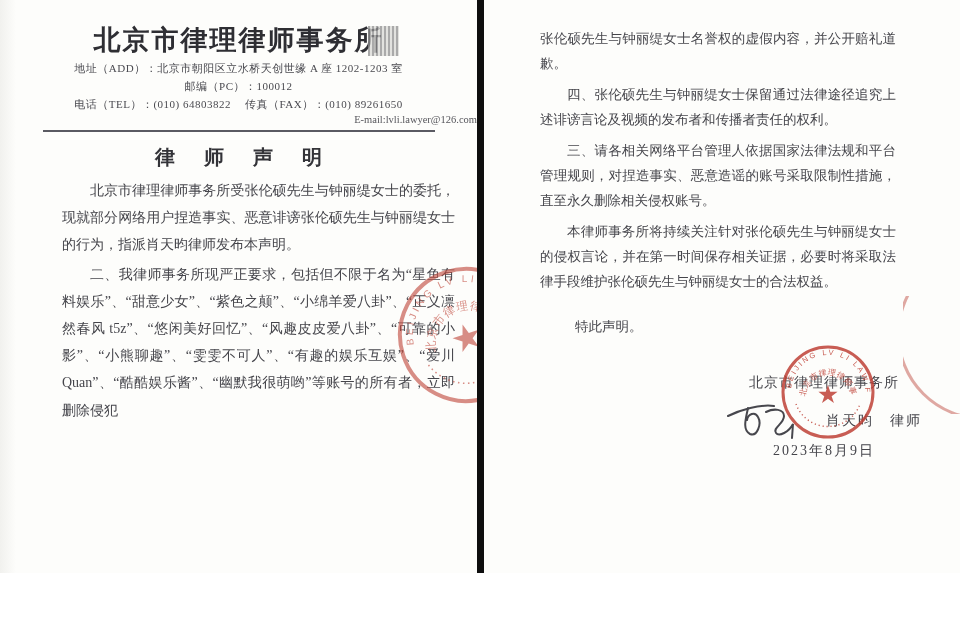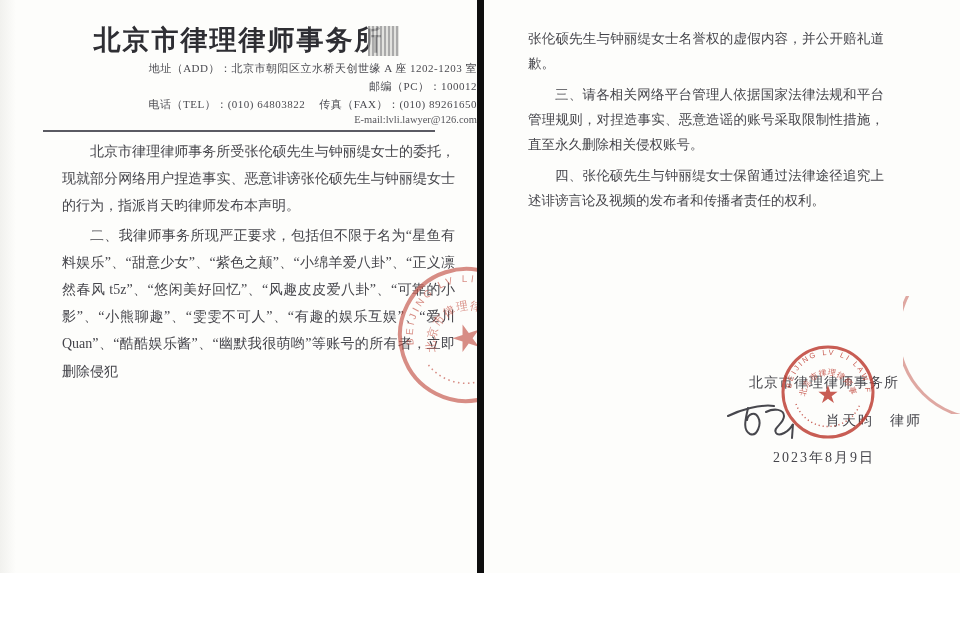--- a/index.html
+++ b/index.html
@@ -11,51 +11,51 @@
   }
   .page { position:absolute; top:0; height:629px; overflow:hidden; background:#fdfdfb; }
   .page-left  { left:0; width:477px; background:linear-gradient(90deg,#f1f1ee 0,#fdfdfb 16px); }
   .page-right { left:484px; width:476px; }
   .divider { position:absolute; left:477px; top:0; width:7px; height:629px; background:#0e0e0e; }
 
   
   .hdr { position:relative; padding-top:22px; text-align:center; }
   .firm-cn { font-size:27px; font-weight:bold; letter-spacing:2px; color:#2e2e33; }
   .firm-en { margin-top:2px; font-size:11.5px; letter-spacing:1.5px; color:#56565c; font-family:"Liberation Sans","DejaVu Sans",sans-serif; }
-  .hdr-line { margin-top:3px; font-size:11px; color:#4a4a50; letter-spacing:.5px;text-align:right; }
+  .hdr-line { margin-top:3px; font-size:11px; color:#4a4a50; letter-spacing:.5px; }
   .hdr-line .sp { display:inline-block; width:14px; }
   .hdr-email { margin-top:2px; font-size:10.5px; color:#55555b;text-align:right; }
   .rule { margin:5px auto 0; width:392px; border-bottom:2px solid #5a5a62; }
   .stamp-sq {
     position:absolute; left:368px; top:26px; width:31px; height:30px; opacity:.75;
     background:repeating-linear-gradient(90deg,#8f8f90 0 2px,#d9d9d6 2px 4px),
                repeating-linear-gradient(0deg,rgba(120,120,122,.6) 0 2px,rgba(230,230,228,.6) 2px 5px);
   }
 
   .doc-title { margin:12px 0 0; text-align:center; font-size:20px; font-weight:bold;
                letter-spacing:12px; text-indent:12px; color:#333338; }
 
   .body-l { margin:6px 0 0 62px; width:393px; font-size:14px; line-height:27.2px;
             text-align:justify; color:#45454b; }
   .body-l p { margin:0 0 2px; text-indent:2em; }
 
   
-  .body-r { margin:26px 0 0 44px; width:356px; font-size:13.5px; line-height:25px;
+  .body-r { margin:26px 0 0 56px; width:356px; font-size:13.5px; line-height:25px;
             text-align:justify; color:#45454b; }
   .body-r p { margin:0 0 6px; text-indent:2em; }
   .body-r p.cont { text-indent:0; }
   .closing { margin:24px 0 0 64px; width:356px; font-size:13.5px; text-indent:2em; color:#45454b; }
 
   
   .sig { position:absolute; left:210px; top:374px; width:260px; text-align:center;
          font-size:14px; color:#45454b; }
   .sig-firm { letter-spacing:1px; }
   .sig-row { margin-top:8px; display:flex; align-items:center; justify-content:center; gap:26px; }
   .sig-lawyer { letter-spacing:2px; }
-  .sig-date { margin-top:7px; letter-spacing:2px; }
+  .sig-date { letter-spacing:2px; }
 
   
   .seal-main { position:absolute; left:295px; top:343px; width:98px; height:98px; opacity:.85; }
   .seal-left { position:absolute; left:395px; top:264px; width:142px; height:142px;
                opacity:.62; transform:rotate(-18deg); }
   .arc-clip { position:absolute; left:419px; top:296px; width:58px; height:118px; overflow:hidden; }
   .arc-cut  { position:absolute; left:-6px; top:-48px; width:172px; height:172px;
               border:3px solid rgba(190,76,64,.48); border-radius:50%; box-sizing:border-box; }
   .sig-scribble { flex:0 0 auto; }
 </style>
@@ -75,20 +75,21 @@
       <div class="hdr-line">
         <span>邮编（PC）：100012</span>
       </div>
       <div class="hdr-line">
         <span>电话（TEL）：(010) 64803822</span><span class="sp"></span><span>传真（FAX）：(010) 89261650</span>
       </div>
       <div class="hdr-email">E-mail:lvli.lawyer@126.com</div>
       <div class="rule"></div>
     </div>
 
+    <h1 class="doc-title">律 师 声 明</h1>
 
     <div class="body-l">
       <p>北京市律理律师事务所受张伦硕先生与钟丽缇女士的委托，现就部分网络用户捏造事实、恶意诽谤张伦硕先生与钟丽缇女士的行为，指派肖天昀律师发布本声明。</p>
       <p>二、我律师事务所现严正要求，包括但不限于名为“星鱼有料娱乐”、“甜意少女”、“紫色之颠”、“小绵羊爱八卦”、“正义凛然春风 t5z”、“悠闲美好回忆”、“风趣皮皮爱八卦”、“可靠的小影”、“小熊聊趣”、“雯雯不可人”、“有趣的娱乐互娱”、“爱川 Quan”、“酷酷娱乐酱”、“幽默我很萌哟”等账号的所有者，立即删除侵犯</p>
     </div>
 
     <svg class="seal-left" viewBox="0 0 142 142">
       <defs>
         <path id="lsealTop" d="M 18 71 A 53 53 0 1 1 124 71" fill="none"></path>
         <path id="lsealCn" d="M 37 80 A 34 34 0 0 1 105 80" fill="none"></path>
@@ -105,24 +106,26 @@
       <text x="71" y="86" text-anchor="middle" font-size="36" fill="#c14a3e" font-family="DejaVu Sans, sans-serif">★</text>
     </svg>
   </div>
 
   <div class="divider"></div>
 
   <div class="page page-right">
 
     <div class="body-r">
       <p class="cont">张伦硕先生与钟丽缇女士名誉权的虚假内容，并公开赔礼道歉。</p>
+      <p>四、张伦硕先生与钟丽缇女士保留通过法律途径追究上述诽谤言论及视频的发布者和传播者责任的权利。</p>
       <p>三、请各相关网络平台管理人依据国家法律法规和平台管理规则，对捏造事实、恶意造谣的账号采取限制性措施，直至永久删除相关侵权账号。</p>
-      <p>四、张伦硕先生与钟丽缇女士保留通过法律途径追究上述诽谤言论及视频的发布者和传播者责任的权利。</p>
+      <p>本律师事务所将持续关注针对张伦硕先生与钟丽缇女士的侵权言论，并在第一时间保存相关证据，必要时将采取法律手段维护张伦硕先生与钟丽缇女士的合法权益。</p>
     </div>
 
+    <div class="closing">特此声明。</div>
 
     <div class="sig">
       <div class="sig-firm">北京市律理律师事务所</div>
       <div class="sig-row">
         <svg class="sig-scribble" width="74" height="42" viewBox="0 0 74 42">
           <g fill="none" stroke="#47474d" stroke-width="2" stroke-linecap="round">
             <path d="M2,16 C14,10 34,4 48,6"></path>
             <path d="M22,8 C20,18 16,30 24,34 C31,37 36,24 32,17 C29,11 22,14 21,20"></path>
             <path d="M40,12 C48,8 58,9 58,16 C58,24 46,28 50,33 C53,37 63,32 67,24 L66,38"></path>
           </g>

